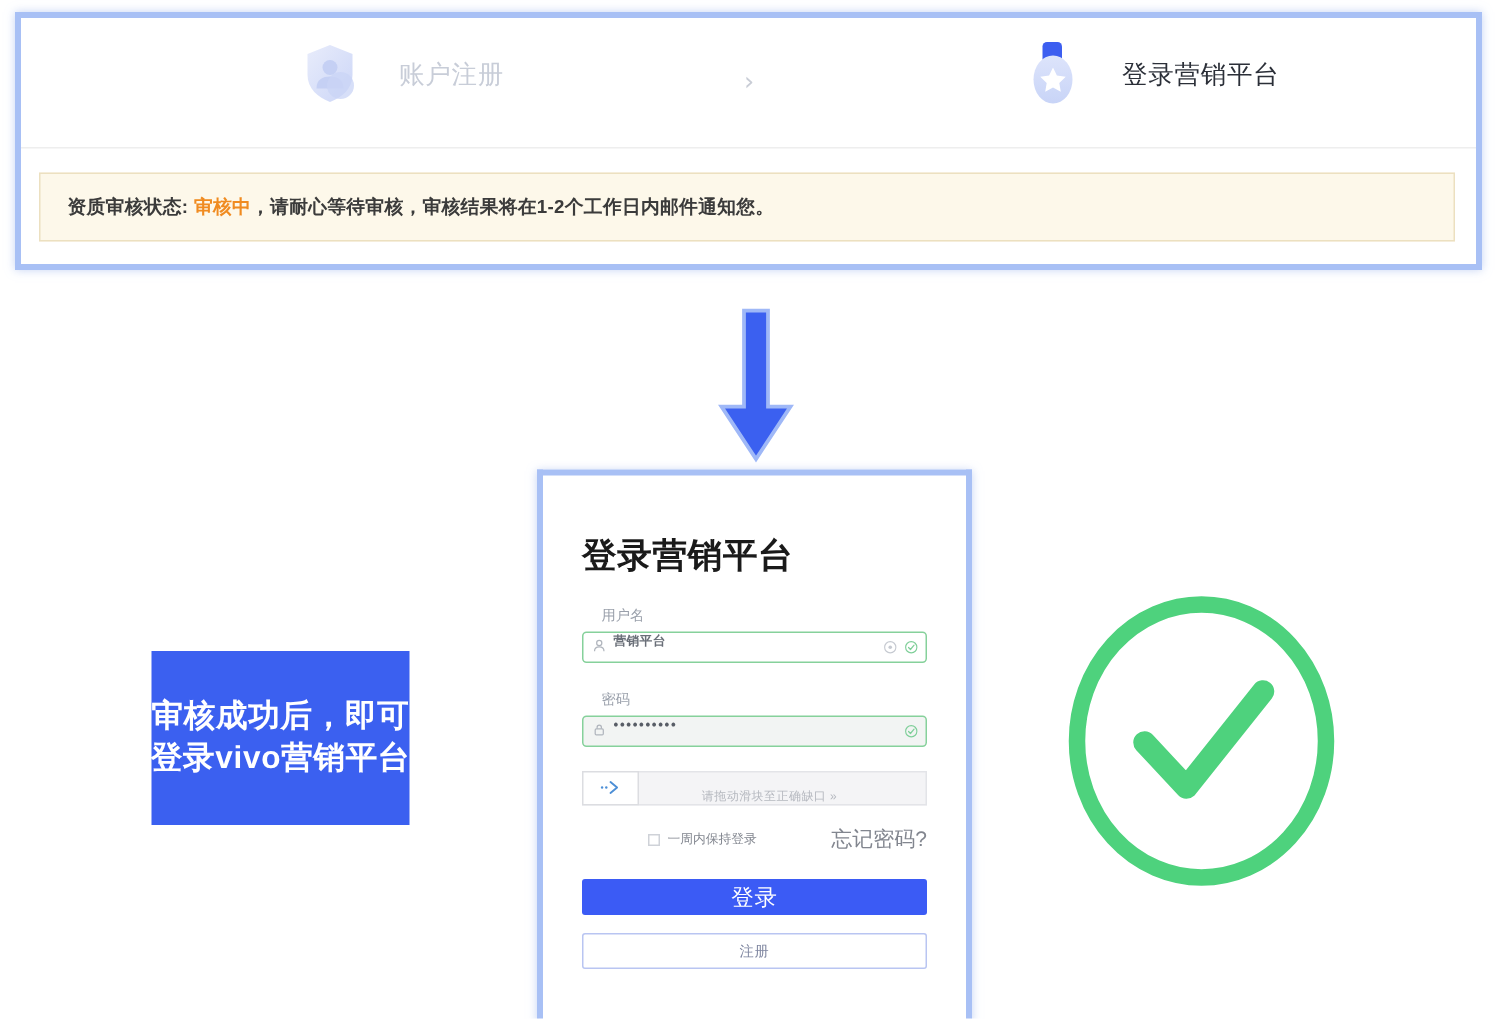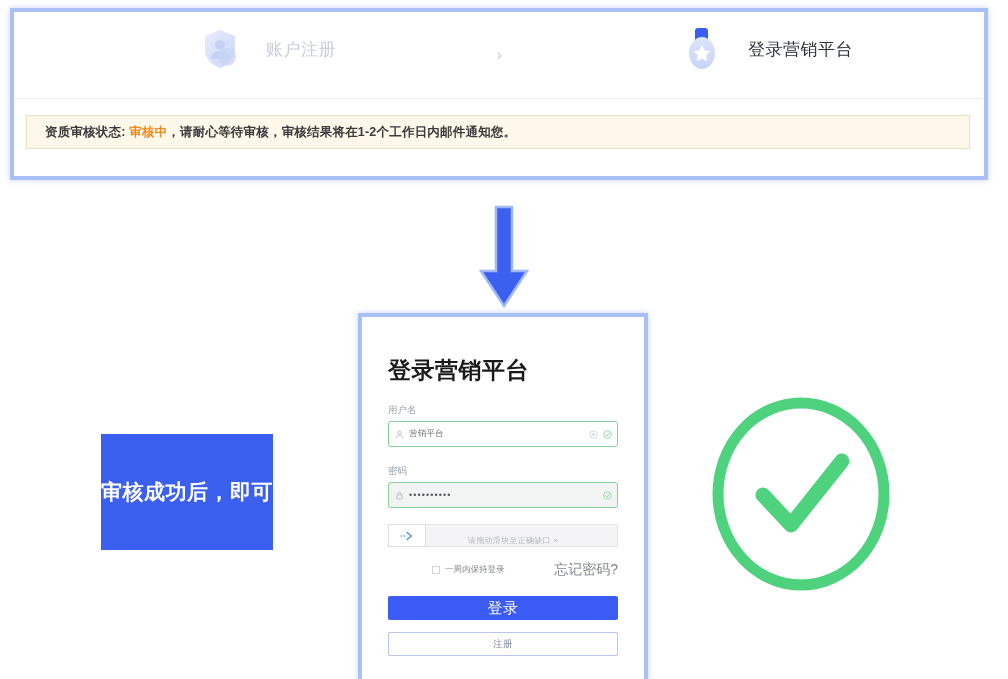--- a/index.html
+++ b/index.html
@@ -65,21 +65,21 @@
     font-size: 17px;
     font-family: "DejaVu Sans", sans-serif;
   }
 
   
   #alert-box {
     position: absolute;
     left: 12px;
     top: 103px;
     width: 944px;
-    height: 34px;
+    height: 46px;
     background: #fdf8ea;
     border: 1px solid #ece0c0;
     box-sizing: border-box;
     display: flex;
     align-items: center;
   }
   #alert-text {
     padding-left: 18px;
     font-size: 12.5px;
     color: #3b3b3b;
@@ -154,32 +154,34 @@
     color: #1a1a1a;
     letter-spacing: 0.5px;
     font-family: Liberation Mono, monospace;
   }
 
   .field-label {
     margin-top: 18px;
     font-size: 9.5px;
     color: #9aa0ab;
     margin-bottom: 4px;
+    margin-left: 13px;
   }
 
   .input-row {
     position: relative;
     height: 21px;
     border: 1px solid #86d19b;
     border-radius: 3px;
     background: #ffffff;
     display: flex;
-    align-items: center;
-    box-sizing: border-box;
-    padding: 12px 6px;
+    align-items: flex-start;
+    box-sizing: border-box;
+    padding: 0 6px;
+    font-weight: bold;
   }
   .input-row.pw {
     background: #f2f4f3;
   }
   .input-value {
     font-size: 8.5px;
     color: #6a6f78;
     margin-left: 5px;
     letter-spacing: 0.2px;
   }
@@ -340,20 +342,21 @@
 </div>
 
 <div id="down-arrow">
   <svg width="52" height="105" viewBox="0 0 52 105">
     <path d="M18 2 H34 V66 H49 L26 101 L3 66 H18 Z" fill="#3b60f0" stroke="#9fb8f7" stroke-width="2.5"></path>
   </svg>
 </div>
 
 <div id="callout-box">
   <div class="callout-line">审核成功后，即可</div>
+  <div class="callout-line">登录vivo营销平台</div>
 </div>
 
 <div id="success-check">
   <svg width="188" height="198" viewBox="0 0 188 198">
     <ellipse cx="94" cy="99" rx="83" ry="91" fill="none" stroke="#4ed27d" stroke-width="11"></ellipse>
     <path d="M56 100 L84 130 L135 66" fill="none" stroke="#4ed27d" stroke-width="15" stroke-linecap="round" stroke-linejoin="round"></path>
   </svg>
 </div>
 
 <div id="login-card">

